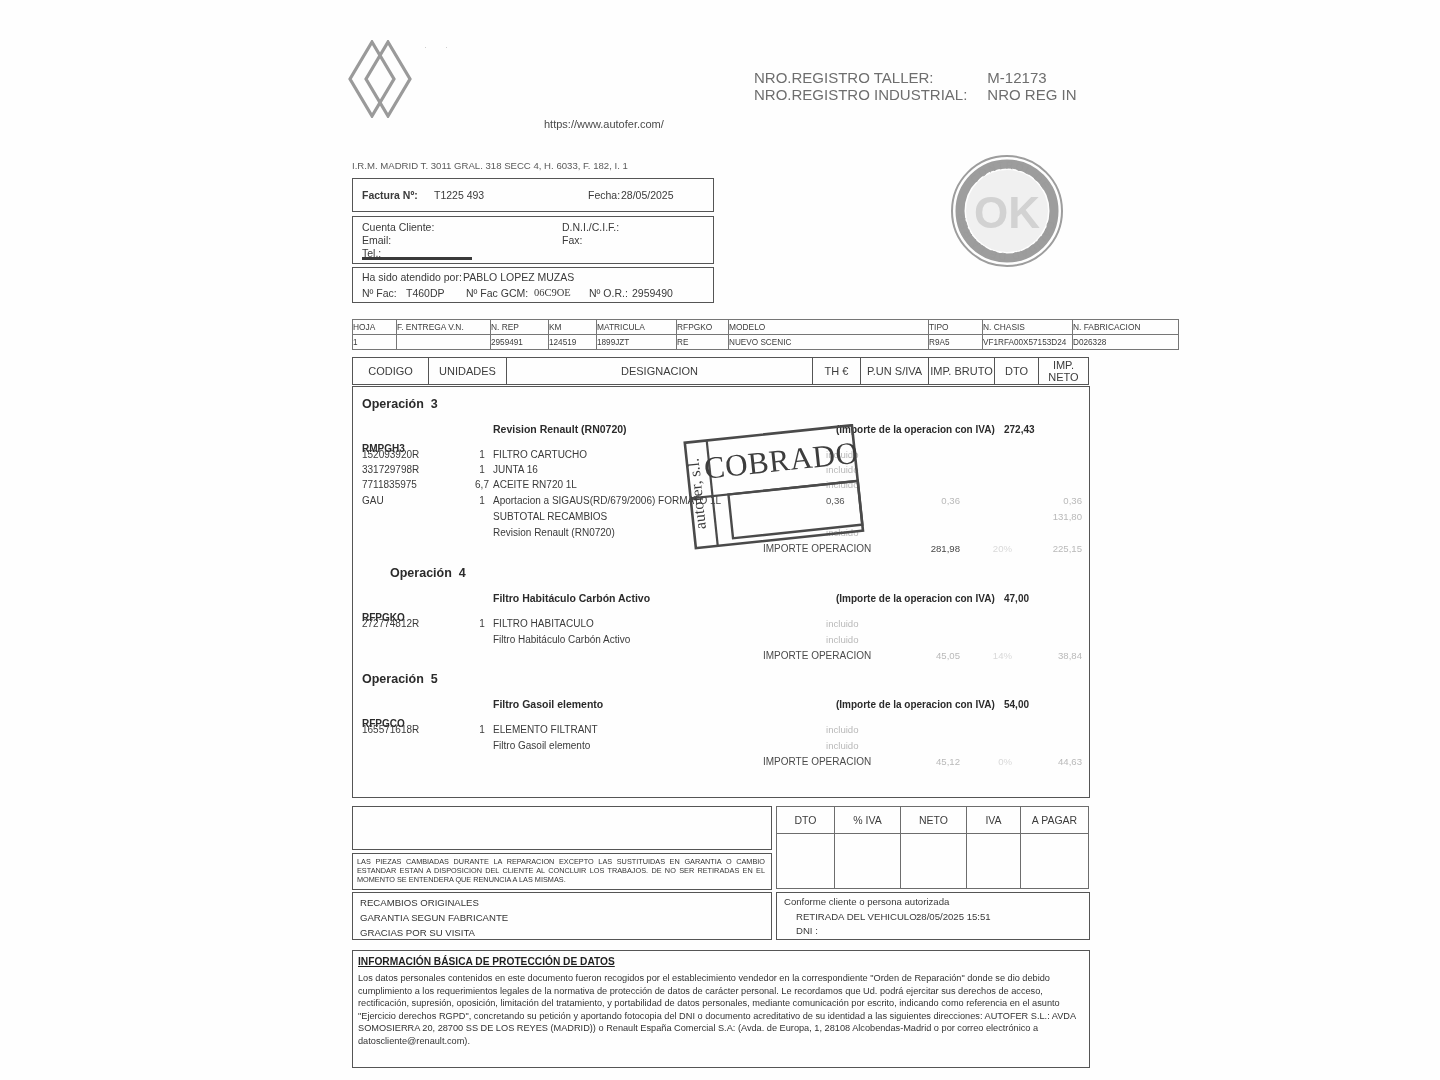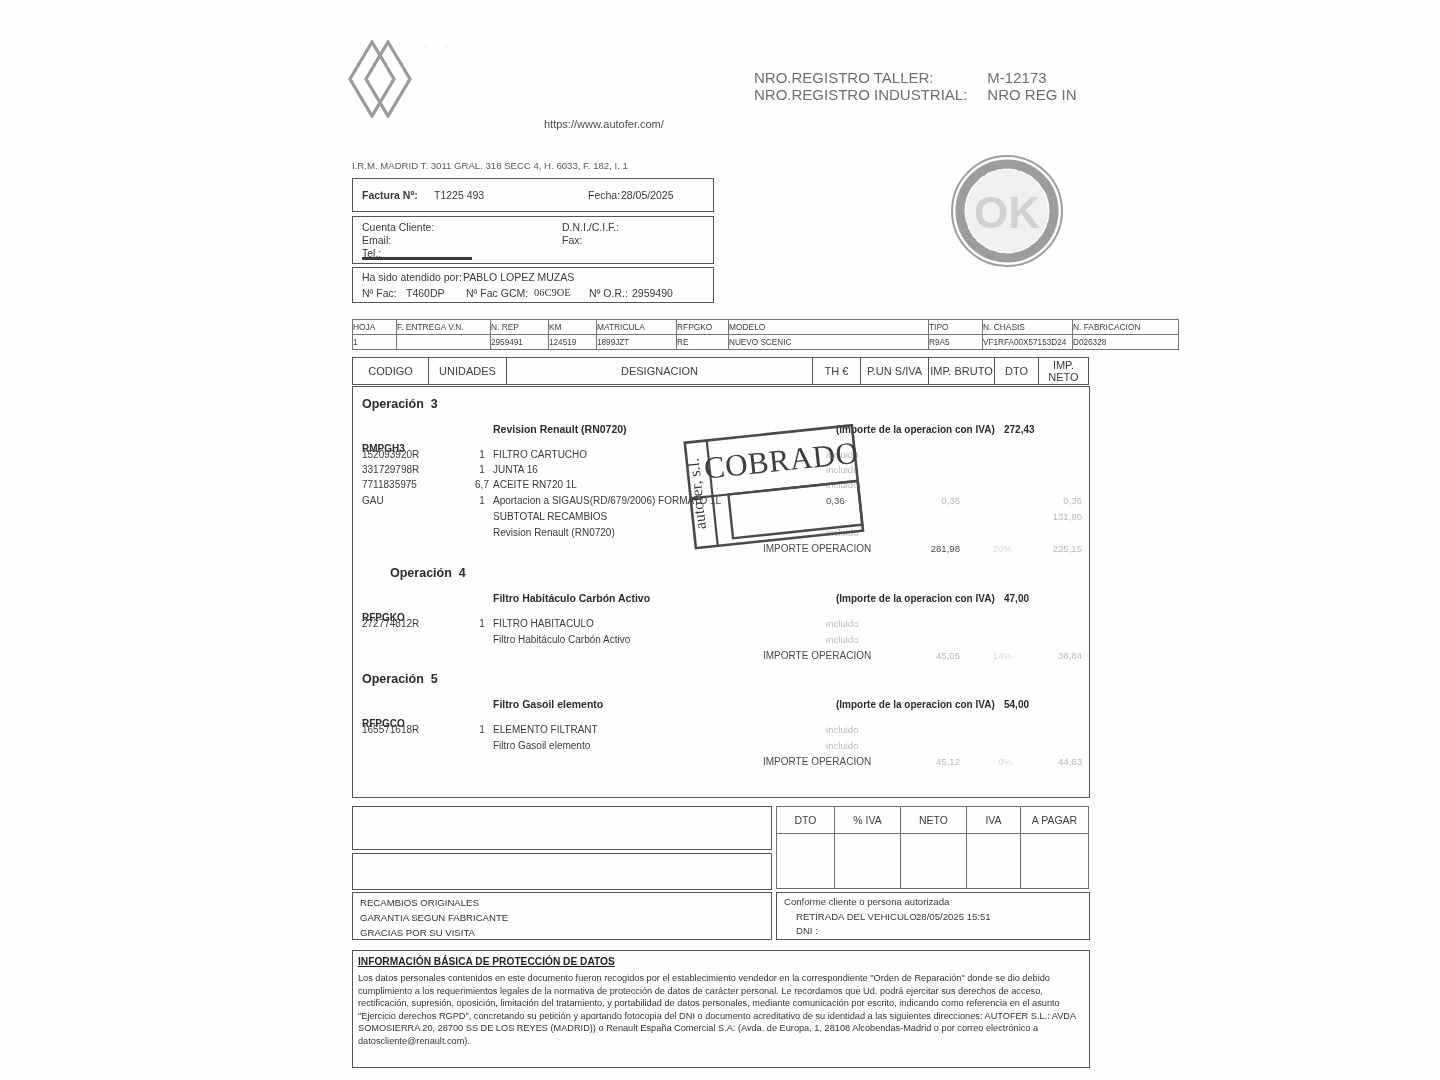--- a/index.html
+++ b/index.html
@@ -364,20 +364,21 @@
         <rect x="52" y="66" width="130" height="44" fill="none" stroke="#4a4a4a" stroke-width="2.4"></rect>
         <text x="108" y="48" text-anchor="middle" font-size="31" fill="#3d3d3d" font-family="'Liberation Serif',serif" letter-spacing="0.5">COBRADO</text>
         <text x="26" y="62" font-size="16" fill="#3d3d3d" font-family="'Liberation Serif',serif" transform="rotate(-90 26 62)" text-anchor="middle">autofer, s.l.</text>
       </g>
     </svg>
   </div>
 
   <div class="bbox" id="box-blank"></div>
 
   <div class="bbox" id="box-piezas"></div>
+  <div id="piezas-text">LAS PIEZAS CAMBIADAS DURANTE LA REPARACION EXCEPTO LAS SUSTITUIDAS EN GARANTIA O CAMBIO ESTANDAR ESTAN A DISPOSICION DEL CLIENTE AL CONCLUIR LOS TRABAJOS. DE NO SER RETIRADAS EN EL MOMENTO SE ENTENDERA QUE RENUNCIA A LAS MISMAS.</div>
 
   <div class="bbox" id="box-recamb"></div>
   <div class="recamb-line" style="top:897px;">RECAMBIOS ORIGINALES</div>
   <div class="recamb-line" style="top:912px;">GARANTIA SEGUN FABRICANTE</div>
   <div class="recamb-line" style="top:927px;">GRACIAS POR SU VISITA</div>
 
   <table id="totals-table">
     <colgroup>
       <col style="width:58px">
         <col style="width:66px">

